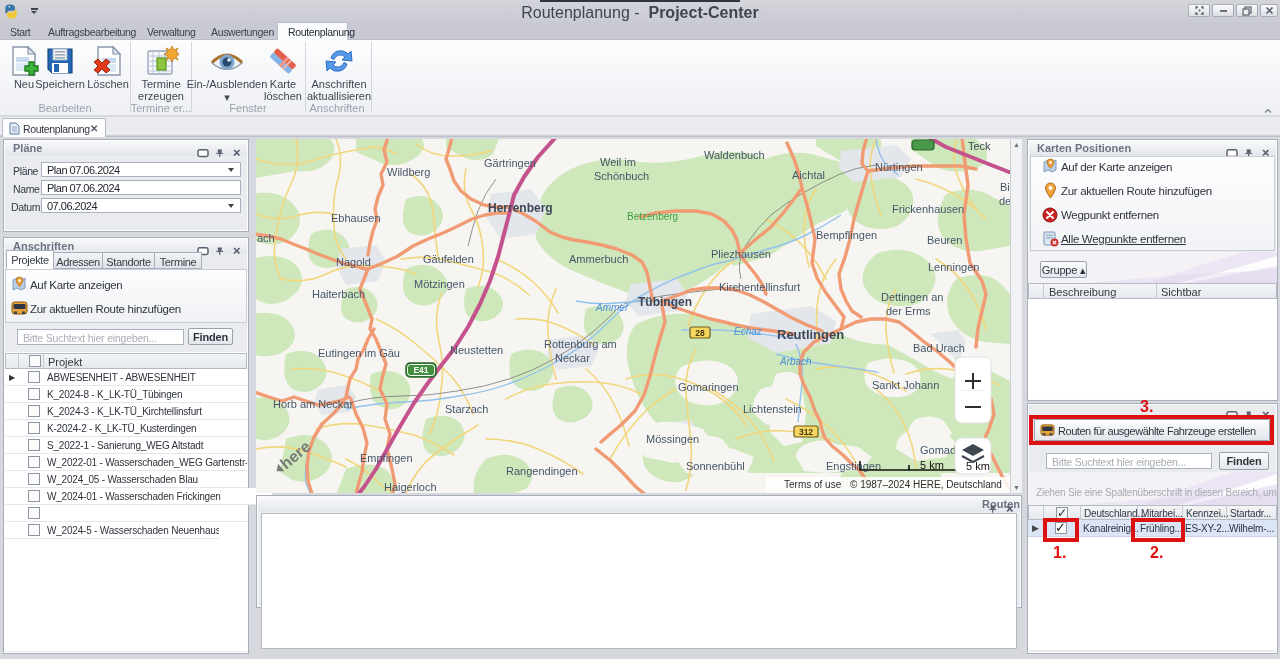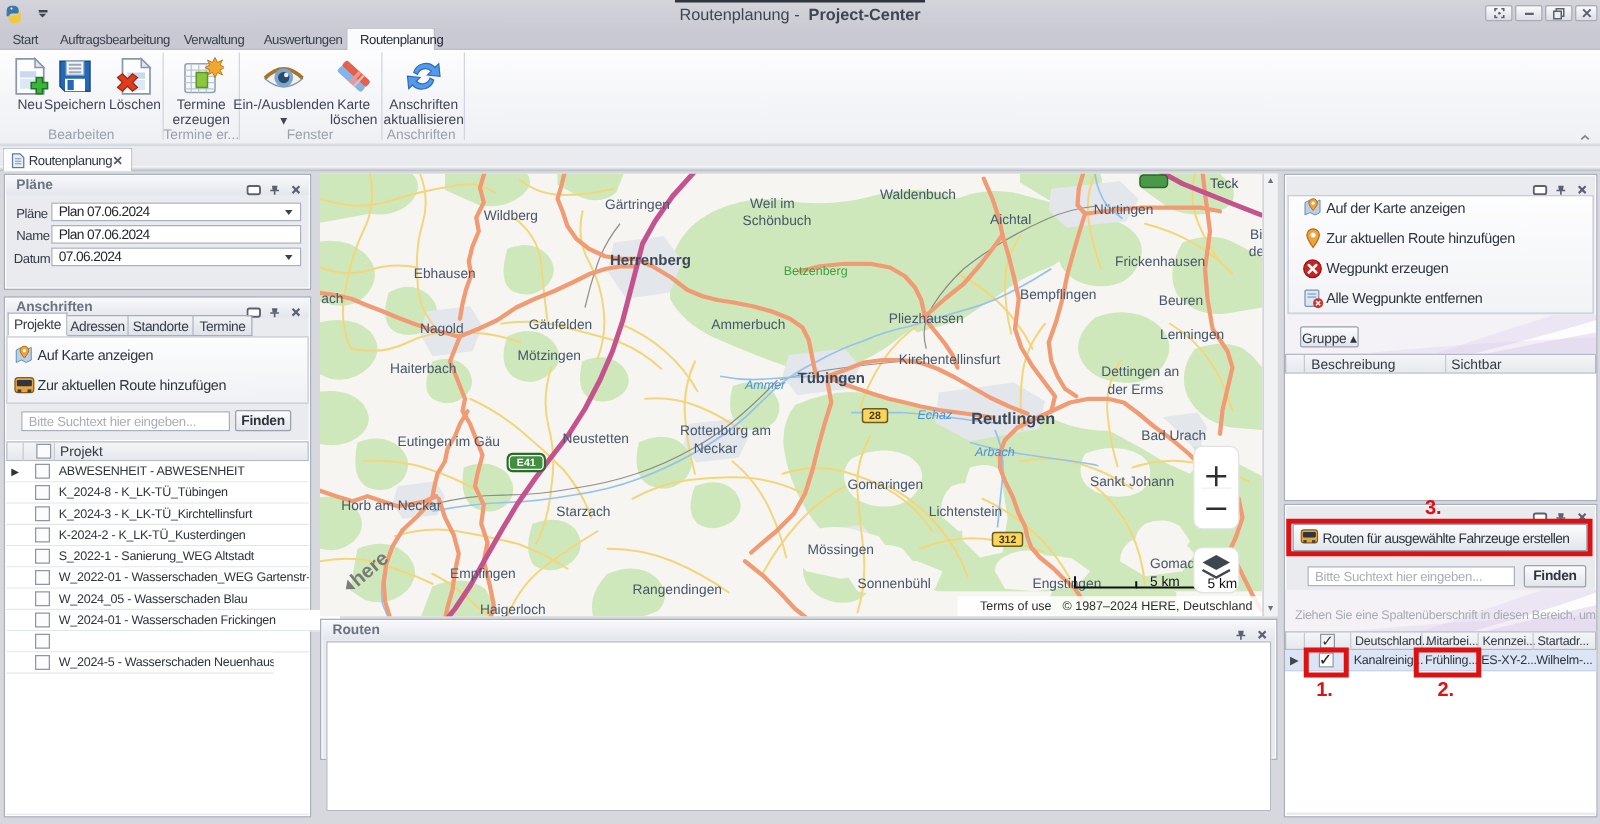--- a/index.html
+++ b/index.html
@@ -3,21 +3,21 @@
 <meta charset="utf-8">
 <style>
 * { margin:0; padding:0; box-sizing:border-box; }
 html,body { width:1280px; height:659px; overflow:hidden; font-family:"Liberation Sans", sans-serif; }
 body { position:relative; background:#d6d8de; }
 .abs { position:absolute; }
 
 
 #titlebar { left:0; top:0; width:1280px; height:22px;
   background:linear-gradient(#d4d5db,#cacbd3); }
-#titletext { left:0; top:4px; width:1280px; text-align:center; font-size:13px; color:#3e4450; }
+#titletext { left:0; top:4px; width:1280px; text-align:center; font-size:16px; color:#3e4450; }
 #titletext b { font-weight:bold; }
 #topline { left:540px; top:0; width:200px; height:2px; background:#30343c; }
 .winbtn { top:4px; height:13px; width:22px; border:1px solid #a9adb8; border-radius:2px;
   background:linear-gradient(#fbfbfc,#dcdee4); color:#5a5f6b; font-size:9px; line-height:11px; text-align:center; font-weight:bold;}
 
 
 #tabrow { left:0; top:22px; width:1280px; height:18px; background:#c8c9d2; border-bottom:1px solid #babdc6;}
 .rtab { position:absolute; top:22px; height:18px; font-size:10.5px; letter-spacing:-0.35px; color:#3a404c; padding:4px 10px 0 10px; white-space:nowrap;}
 .rtab.active { background:#fafbfc; border:1px solid #b9bdc6; border-bottom:none; border-radius:2px 2px 0 0; height:19px; color:#272c36; padding-top:3px;}
 
@@ -524,32 +524,33 @@
  </g>
  <text x="710" y="331" font-size="11" fill="#111" font-family="Liberation Sans, sans-serif">5 km</text>
 </svg>
 <div class="abs" style="left:754px;top:0;width:12px;height:354px;background:#f1f2f4;border-left:1px solid #c9ccd2;">
   <div style="position:absolute;left:2px;top:2px;font-size:7px;color:#6b707a;">▲</div>
   <div style="position:absolute;left:2px;bottom:2px;font-size:7px;color:#6b707a;">▼</div>
 
 </div>
 </div>
 
-<div class="panel abs" style="left:256px;top:495px;width:766px;height:113px;">
+<div class="panel abs" style="left:256px;top:495px;width:766px;height:113px;text-align:right;">
   <div class="ptitle" style="font-weight:bold;">Routen</div>
   <div class="pbtns3"><svg width="30" height="10" viewBox="16 0 30 10">
  <path d="M20.5 1.5 h4.5 l-0.6 3.4 h-3.3 z" fill="#5b6171"></path>
         <path d="M19.2 5.4 h7" stroke="#5b6171" stroke-width="1.1"></path>
         <path d="M22.7 5.4 v3.4" stroke="#5b6171" stroke-width="1.3"></path>
  <path d="M37 2 l5.5 5.5 M42.5 2 l-5.5 5.5" stroke="#5b6171" stroke-width="1.7"></path>
 </svg></div>
   <div class="abs" style="left:4px;top:17px;width:756px;height:136px;background:#fff;border:1px solid #b4bac4;"></div>
 </div>
 
 <div class="panel abs" style="left:1027px;top:139px;width:251px;height:262px;">
+  <div class="ptitle">Karten Positionen</div>
   <div class="pbtns3"><svg width="46" height="10" viewBox="0 0 46 10">
  <rect x="1" y="1.8" width="10" height="6.6" rx="1.6" fill="#fff" stroke="#5b6171" stroke-width="1.5"></rect>
  <path d="M20.5 1.5 h4.5 l-0.6 3.4 h-3.3 z" fill="#5b6171"></path>
         <path d="M19.2 5.4 h7" stroke="#5b6171" stroke-width="1.1"></path>
         <path d="M22.7 5.4 v3.4" stroke="#5b6171" stroke-width="1.3"></path>
  <path d="M37 2 l5.5 5.5 M42.5 2 l-5.5 5.5" stroke="#5b6171" stroke-width="1.7"></path>
 </svg></div>
 </div>
 <div class="abs" style="left:1030px;top:156px;width:245px;height:95px;background:linear-gradient(#fdfdfe,#f2f3f6);border:1px solid #c9cdd6;"></div>
 <div class="abs" style="left:1043px;top:158px;width:15px;height:16px;"><svg width="15" height="16" viewBox="0 0 15 16">
@@ -560,29 +561,29 @@
 <div class="action abs" style="left:1061px;top:161px;">Auf der Karte anzeigen</div>
 <div class="abs" style="left:1044px;top:182px;width:13px;height:17px;"><svg width="13" height="17" viewBox="0 0 13 17">
       <path d="M6.5 1 a5 5 0 0 1 5 5 q0 3 -5 10 q-5 -7 -5 -10 a5 5 0 0 1 5 -5 z" fill="#f0a23c" stroke="#b06c14" stroke-width="1"></path>
       <circle cx="6.5" cy="6" r="2" fill="#fff"></circle>
     </svg></div>
 <div class="action abs" style="left:1061px;top:185px;">Zur aktuellen Route hinzufügen</div>
 <div class="abs" style="left:1042px;top:207px;width:16px;height:16px;"><svg width="16" height="16" viewBox="0 0 16 16">
       <circle cx="8" cy="8" r="7" fill="#cc2222" stroke="#8e1616" stroke-width="1"></circle>
       <path d="M5 5 l6 6 M11 5 l-6 6" stroke="#fff" stroke-width="2" stroke-linecap="round"></path>
     </svg></div>
-<div class="action abs" style="left:1061px;top:209px;">Wegpunkt erzeugen</div>
+<div class="action abs" style="left:1061px;top:209px;">Wegpunkt entfernen</div>
 <div class="abs" style="left:1043px;top:231px;width:16px;height:16px;"><svg width="16" height="16" viewBox="0 0 16 16">
       <rect x="1" y="1" width="11" height="13" rx="1" fill="#dbe7f3" stroke="#7a94b4" stroke-width="1"></rect>
       <rect x="3" y="3.5" width="7" height="1.4" fill="#9fb4cc"></rect>
       <rect x="3" y="6" width="7" height="1.4" fill="#9fb4cc"></rect>
       <circle cx="11.5" cy="11.5" r="4" fill="#cc3333"></circle>
       <path d="M9.8 9.8 l3.4 3.4 M13.2 9.8 l-3.4 3.4" stroke="#fff" stroke-width="1.2"></path>
     </svg></div>
-<div class="action abs" style="left:1061px;top:233px;">Alle Wegpunkte entfernen</div>
+<div class="action abs" style="left:1061px;top:233px;text-decoration:underline;">Alle Wegpunkte entfernen</div>
 <div id="groupstrip" class="abs" style="left:1028px;top:252px;width:249px;height:31px;overflow:hidden;">
 <svg width="249" height="31">
       <rect width="249" height="31" fill="#f4f2f7"></rect>
       <path d="M120 31 Q180 10 249 -10 L249 31 z" fill="#e6daf0" opacity="0.55"></path>
       <path d="M150 31 Q210 16 249 4 L249 14 Q205 22 160 31 z" fill="#fff" opacity="0.9"></path>
       <path d="M60 31 Q150 22 249 18 L249 31 z" fill="#ddcfec" opacity="0.35"></path>
     </svg></div>
 <div class="btn abs" style="left:1040px;top:261px;width:47px;height:17px;font-weight:normal;">Gruppe ▴</div>
 <div class="gridhead abs" style="left:1028px;top:283px;width:249px;height:16px;">
   <span style="position:absolute;left:20px;top:2px;">Beschreibung</span>

